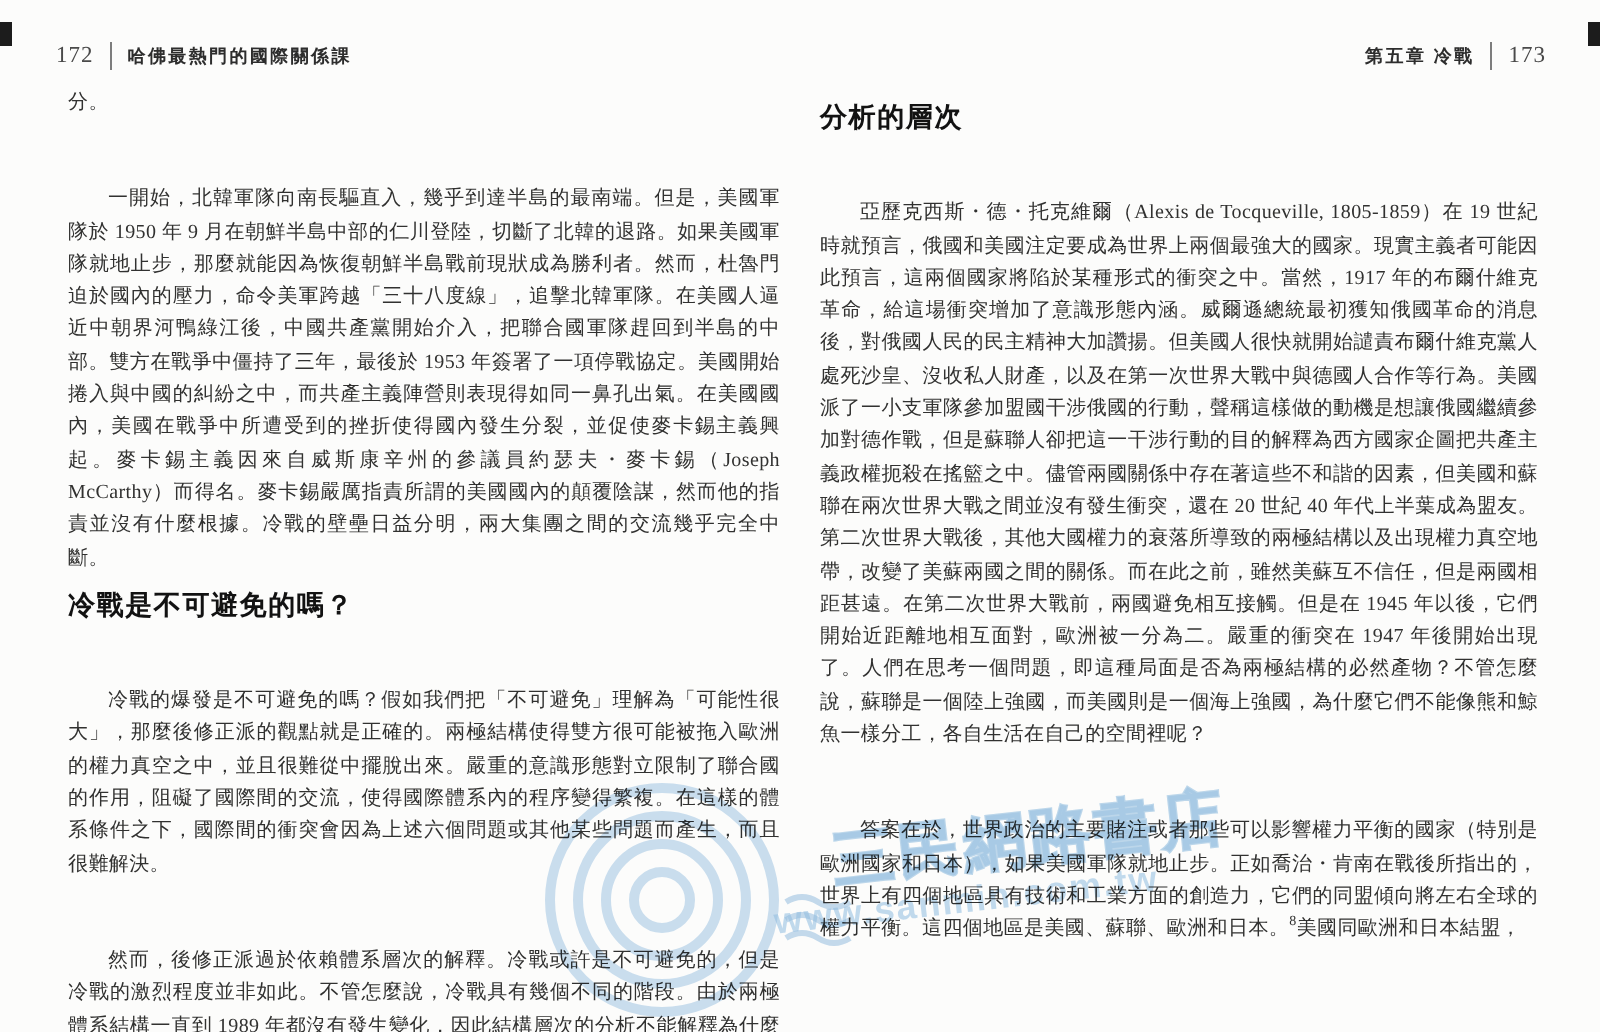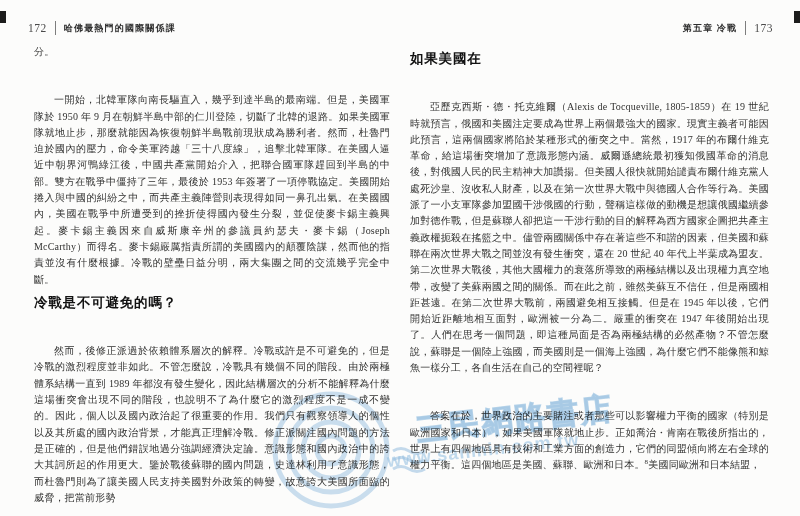--- a/index.html
+++ b/index.html
@@ -24,21 +24,21 @@
   }
   .rh-left  { left:28px; }
   .rh-right { right:27px;margin-left:19px; }
   .rh-pagenum {
     font-size:11.5px; color:#4a4a4a; letter-spacing:0.5px;
     font-family:"Liberation Serif","DejaVu Serif",serif;
   }
   .rh-rule { width:1px; height:14px; background:#7d7d7d; }
   .rh-title {
     font-size:9px; font-weight:bold; letter-spacing:1.2px; color:#2d2d2d;
-    font-family:Liberation Serif, serif;
+    font-family:Liberation Sans, sans-serif;
     text-align:center;
   }
 
   
   .col {
     position:absolute; top:44px;
     font-size:10px; line-height:16.3px;
     text-align:justify; color:#313130;
     letter-spacing:0.2px;
   }
@@ -89,31 +89,32 @@
   <div class="running-head rh-left">
     <span class="rh-pagenum">172</span>
     <span class="rh-rule"></span>
     <span class="rh-title">哈佛最熱門的國際關係課</span>
   </div>
 
   <div class="col col-left">
     <p class="noindent">分。</p>
     <p class="indent">一開始，北韓軍隊向南長驅直入，幾乎到達半島的最南端。但是，美國軍隊於 1950 年 9 月在朝鮮半島中部的仁川登陸，切斷了北韓的退路。如果美國軍隊就地止步，那麼就能因為恢復朝鮮半島戰前現狀成為勝利者。然而，杜魯門迫於國內的壓力，命令美軍跨越「三十八度線」，追擊北韓軍隊。在美國人逼近中朝界河鴨綠江後，中國共產黨開始介入，把聯合國軍隊趕回到半島的中部。雙方在戰爭中僵持了三年，最後於 1953 年簽署了一項停戰協定。美國開始捲入與中國的糾紛之中，而共產主義陣營則表現得如同一鼻孔出氣。在美國國內，美國在戰爭中所遭受到的挫折使得國內發生分裂，並促使麥卡錫主義興起。麥卡錫主義因來自威斯康辛州的參議員約瑟夫・麥卡錫（Joseph McCarthy）而得名。麥卡錫嚴厲指責所謂的美國國內的顛覆陰謀，然而他的指責並沒有什麼根據。冷戰的壁壘日益分明，兩大集團之間的交流幾乎完全中斷。</p>
     <h2 class="section">冷戰是不可避免的嗎？</h2>
+    <p class="indent">冷戰的爆發是不可避免的嗎？假如我們把「不可避免」理解為「可能性很大」，那麼後修正派的觀點就是正確的。兩極結構使得雙方很可能被拖入歐洲的權力真空之中，並且很難從中擺脫出來。嚴重的意識形態對立限制了聯合國的作用，阻礙了國際間的交流，使得國際體系內的程序變得繁複。在這樣的體系條件之下，國際間的衝突會因為上述六個問題或其他某些問題而產生，而且很難解決。</p>
     <p class="indent">然而，後修正派過於依賴體系層次的解釋。冷戰或許是不可避免的，但是冷戰的激烈程度並非如此。不管怎麼說，冷戰具有幾個不同的階段。由於兩極體系結構一直到 1989 年都沒有發生變化，因此結構層次的分析不能解釋為什麼這場衝突會出現不同的階段，也說明不了為什麼它的激烈程度不是一成不變的。因此，個人以及國內政治起了很重要的作用。我們只有觀察領導人的個性以及其所處的國內政治背景，才能真正理解冷戰。修正派關注國內問題的方法是正確的，但是他們錯誤地過分強調經濟決定論。意識形態和國內政治中的誇大其詞所起的作用更大。鑒於戰後蘇聯的國內問題，史達林利用了意識形態，而杜魯門則為了讓美國人民支持美國對外政策的轉變，故意誇大美國所面臨的威脅，把當前形勢</p>
   </div>
 
   <div class="running-head rh-right">
     <span class="rh-title">第五章 冷戰</span>
     <span class="rh-rule"></span>
     <span class="rh-pagenum">173</span>
   </div>
 
   <div class="col col-right">
-    <h2 class="section">如果美國在</h2>
+    <h2 class="section">分析的層次</h2>
     <p class="indent">亞歷克西斯・德・托克維爾（Alexis de Tocqueville, 1805-1859）在 19 世紀時就預言，俄國和美國注定要成為世界上兩個最強大的國家。現實主義者可能因此預言，這兩個國家將陷於某種形式的衝突之中。當然，1917 年的布爾什維克革命，給這場衝突增加了意識形態內涵。威爾遜總統最初獲知俄國革命的消息後，對俄國人民的民主精神大加讚揚。但美國人很快就開始譴責布爾什維克黨人處死沙皇、沒收私人財產，以及在第一次世界大戰中與德國人合作等行為。美國派了一小支軍隊參加盟國干涉俄國的行動，聲稱這樣做的動機是想讓俄國繼續參加對德作戰，但是蘇聯人卻把這一干涉行動的目的解釋為西方國家企圖把共產主義政權扼殺在搖籃之中。儘管兩國關係中存在著這些不和諧的因素，但美國和蘇聯在兩次世界大戰之間並沒有發生衝突，還在 20 世紀 40 年代上半葉成為盟友。第二次世界大戰後，其他大國權力的衰落所導致的兩極結構以及出現權力真空地帶，改變了美蘇兩國之間的關係。而在此之前，雖然美蘇互不信任，但是兩國相距甚遠。在第二次世界大戰前，兩國避免相互接觸。但是在 1945 年以後，它們開始近距離地相互面對，歐洲被一分為二。嚴重的衝突在 1947 年後開始出現了。人們在思考一個問題，即這種局面是否為兩極結構的必然產物？不管怎麼說，蘇聯是一個陸上強國，而美國則是一個海上強國，為什麼它們不能像熊和鯨魚一樣分工，各自生活在自己的空間裡呢？</p>
     <p class="indent"><span>答案在於，世界政治的主要賭注或者那些可以影響權力平衡的國家（特別是歐洲國家和日本），如果美國軍隊就地止步。正如喬治・肯南在戰後所指出的，世界上有四個地區具有技術和工業方面的創造力，它們的同盟傾向將左右全球的權力平衡。這四個地區是美國、蘇聯、歐洲和日本。</span><sup class="note">8</sup><span>美國同歐洲和日本結盟，</span></p>
   </div>
 
   <div class="watermark">
     <svg class="wm-rings" width="128" height="126" viewBox="0 0 128 126">
       <g fill="none" stroke="rgba(128,178,219,0.40)">
         <circle cx="63" cy="62" r="56" stroke-width="5"></circle>
         <circle cx="63" cy="62" r="42" stroke-width="5"></circle>
         <circle cx="63" cy="62" r="28" stroke-width="5"></circle>

